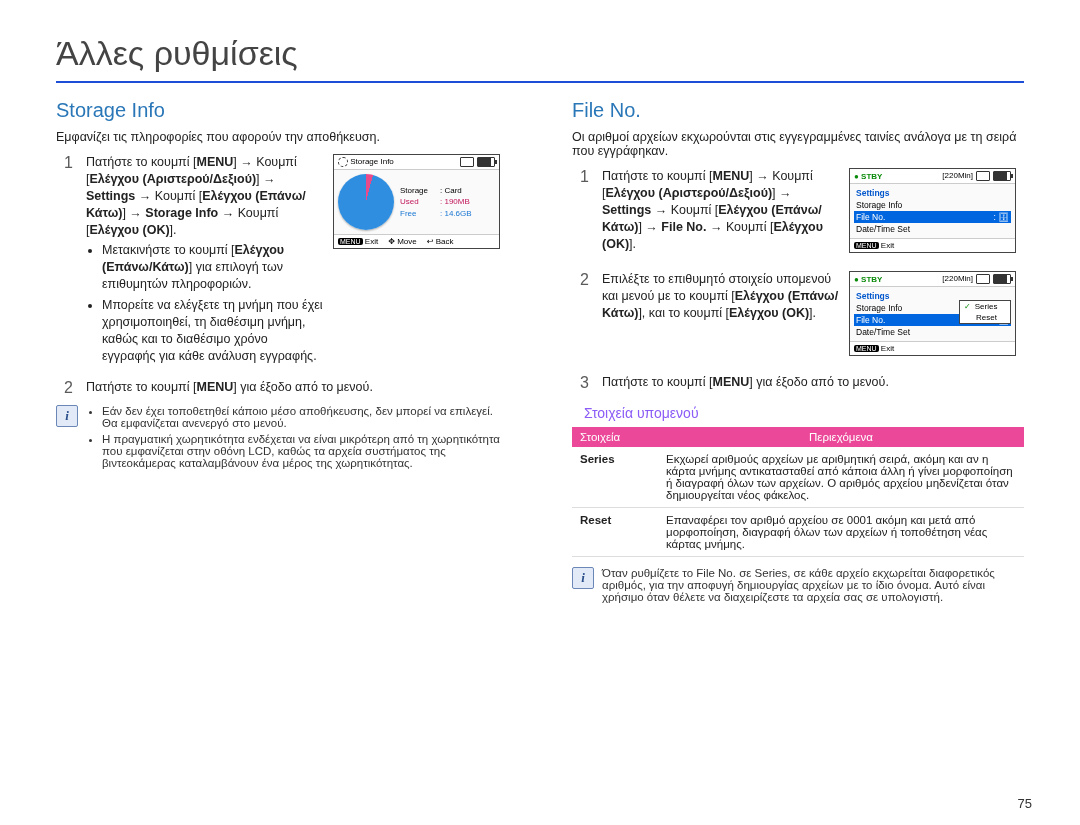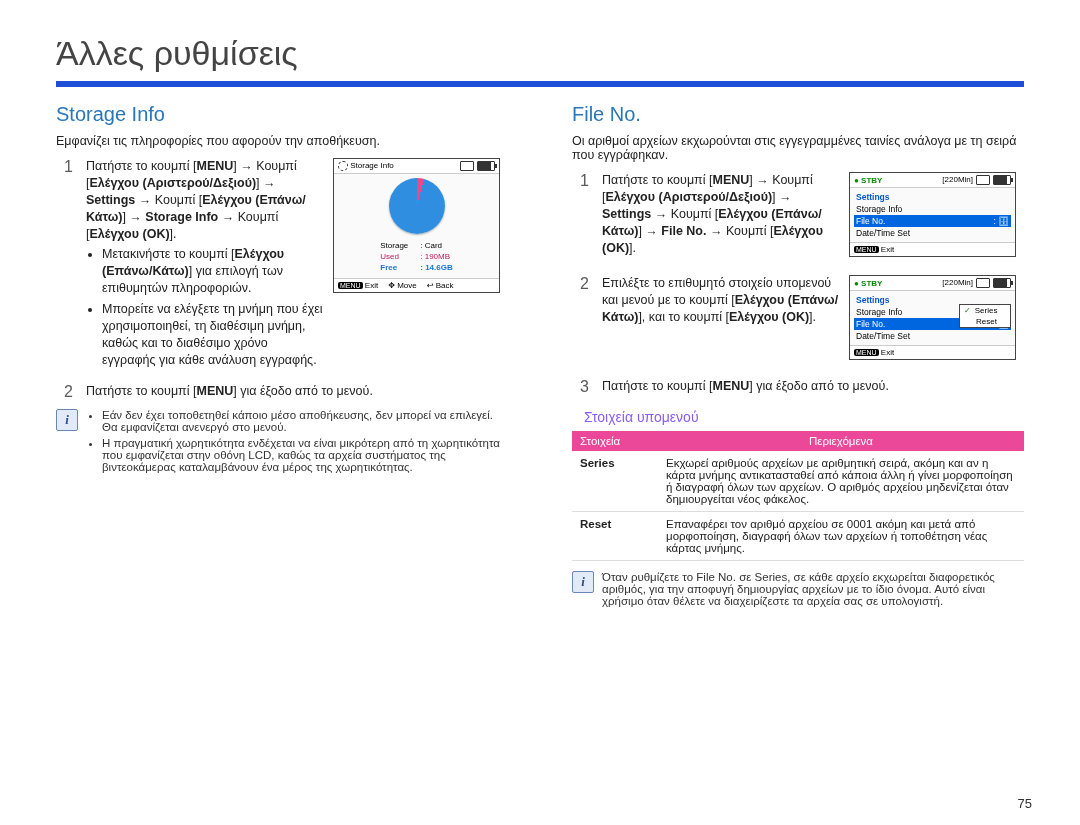--- a/index.html
+++ b/index.html
@@ -13,21 +13,21 @@
     position: relative;
   }
   .page {
     padding: 34px 56px 20px 56px;
     box-sizing: border-box;
   }
   .chapter-title {
     font-size: 34px;
     font-weight: 300;
     color: #444;
-    border-bottom: 6px solid #1d4ed8;
+    border-bottom: 2px solid #1d4ed8;
     padding-bottom: 8px;
     margin-bottom: 14px;
   }
   .cols {
     display: flex;
     gap: 64px;
   }
   .col {
     flex: 1;
     min-width: 0;
@@ -190,35 +190,34 @@
     display: flex;
     gap: 10px;
   }
   .lcd-bottom .btn { background: #000; color: #fff; font-size: 7px; padding: 0 2px; border-radius: 2px; }
   
   .lcd-storage .lcd-body {
     display: flex;
     gap: 6px;
     padding: 4px;
     align-items: center;
-    flex-direction: column;
   }
   .pie {
     width: 56px;
     height: 56px;
     border-radius: 50%;
     background: conic-gradient(#e84a8a 0 4%, #2f8ee0 4% 100%);
     flex-shrink: 0;
     box-shadow: 0 1px 2px rgba(0,0,0,0.3);
   }
   .pie-legend { font-size: 8px; line-height: 1.4; }
   .pie-legend .r { display: flex; gap: 4px; }
   .pie-legend .r span:first-child { width: 36px; }
   .pie-legend .used { color: #c2185b; }
-  .pie-legend .free { color: #1976d2; font-weight: bold; }
+  .pie-legend .free { color: #1976d2; }
   
   .popup {
     position: absolute;
     right: 4px;
     top: 28px;
     background: #fff;
     border: 1px solid #444;
     font-size: 8px;
     min-width: 50px;
   }

